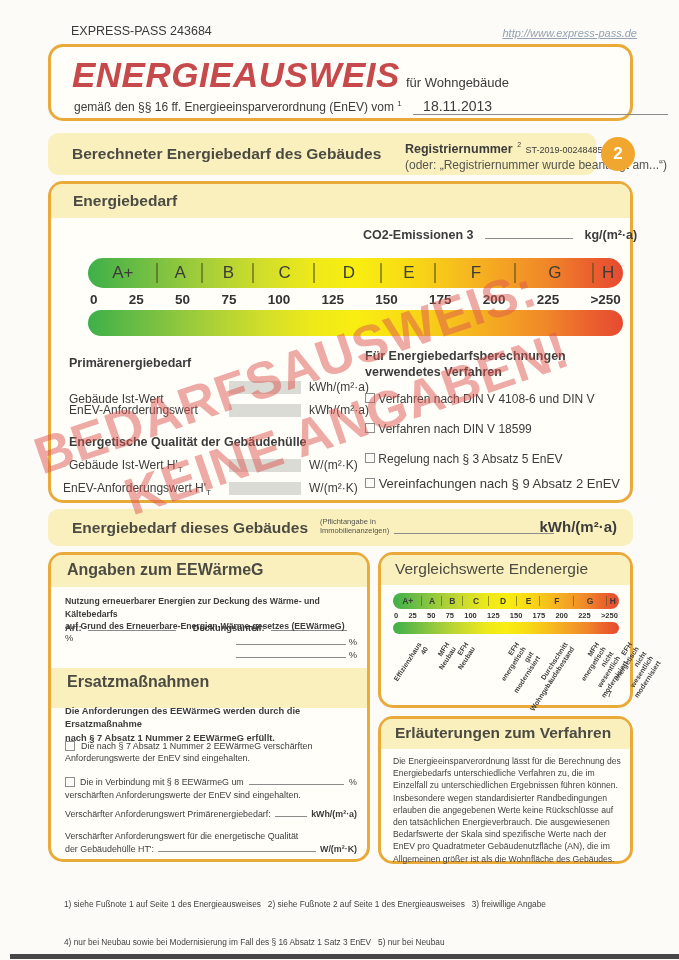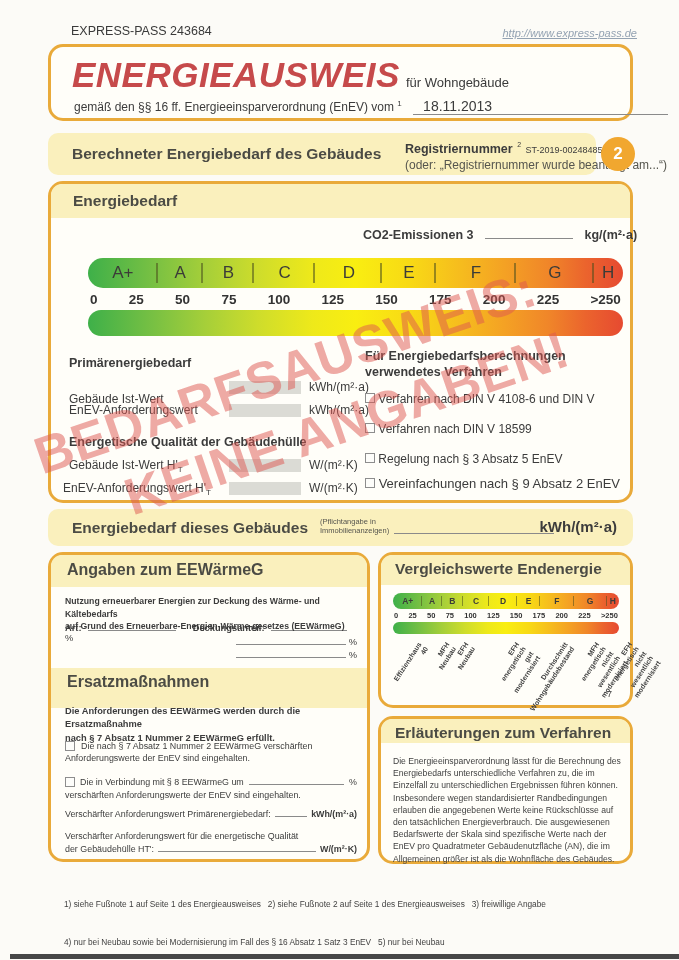--- a/index.html
+++ b/index.html
@@ -233,21 +233,21 @@
       <div style="display:flex;align-items:baseline;margin-top:3px;">
         <span style="white-space:nowrap;text-align:center;">der Gebäudehülle HT':</span>
         <span class="blank" style="flex:1;margin:0 4px;"></span>
         <span class="small-bold">W/(m²·K)</span>
       </div>
     </div>
   </div>
 
   <div class="goldbox" style="left:378px;top:552px;width:255px;height:156px;">
     <div class="bandtop" style="height:30px;">
-      <span class="abs" style="left:14px;top:5px;font-size:15.5px;font-weight:bold;color:#4b4b44;">Vergleichswerte Endenergie</span>
+      <span class="abs" style="left:14px;top:5px;font-size:15.5px;font-weight:normal;color:#4b4b44;">Vergleichswerte Endenergie</span>
     </div>
     <div class="abs mini" style="left:12px;top:38px;width:226px;">
       <div class="scale-letters">
         <span class="lcell" style="width:13%">
             <span>A+</span>
           </span>
         <span class="lcell" style="width:8.5%">
             <span>A</span>
           </span>
         <span class="lcell" style="width:9.5%">
@@ -311,21 +311,21 @@
         </span>
       <span class="vlabel-anchor" style="left:234px;">
           <span class="vlabel">EFH energetisch nicht
 wesentlich modernisiert</span>
         </span>
     </div>
     <span class="abs" style="right:18px;bottom:6px;font-size:9px;">7</span>
   </div>
 
   <div class="goldbox" style="left:378px;top:716px;width:255px;height:148px;">
-    <div class="bandtop" style="height:24px;">
+    <div class="bandtop" style="height:30px;">
       <span class="abs" style="left:14px;top:5px;font-size:15.5px;font-weight:bold;color:#4b4b44;">Erläuterungen zum Verfahren</span>
     </div>
     <div class="abs" style="left:12px;top:36px;width:230px;font-size:8.6px;line-height:1.42;color:#3f3f3f;">Die Energieeinsparverordnung lässt für die Berechnung des Energiebedarfs unterschiedliche Verfahren zu, die im Einzelfall zu unterschiedlichen Ergebnissen führen können. Insbesondere wegen standardisierter Randbedingungen erlauben die angegebenen Werte keine Rückschlüsse auf den tatsächlichen Energieverbrauch. Die ausgewiesenen Bedarfswerte der Skala sind spezifische Werte nach der EnEV pro Quadratmeter Gebäudenutzfläche (AN), die im Allgemeinen größer ist als die Wohnfläche des Gebäudes.</div>
   </div>
 
   <div class="abs prewrap" style="left:64px;top:872px;font-size:8.3px;line-height:1.55;color:#3f3f3f;">
     <div>1) siehe Fußnote 1 auf Seite 1 des Energieausweises   2) siehe Fußnote 2 auf Seite 1 des Energieausweises   3) freiwillige Angabe</div>
     <div>4) nur bei Neubau sowie bei Modernisierung im Fall des § 16 Absatz 1 Satz 3 EnEV   5) nur bei Neubau</div>
     
   </div>

